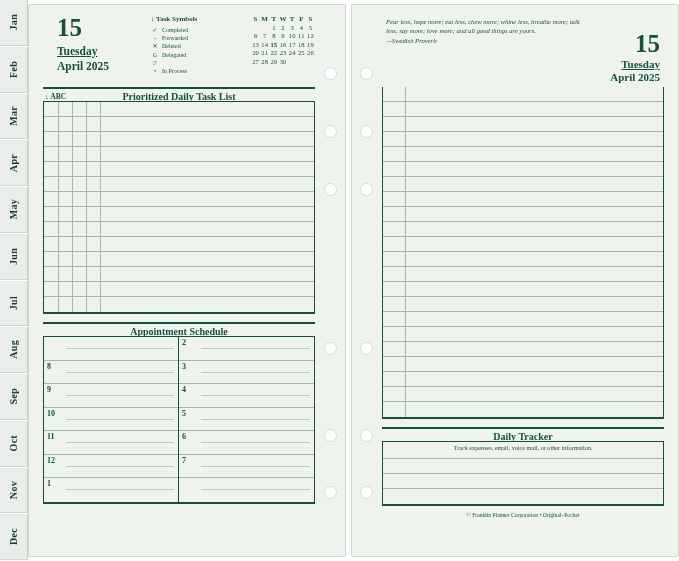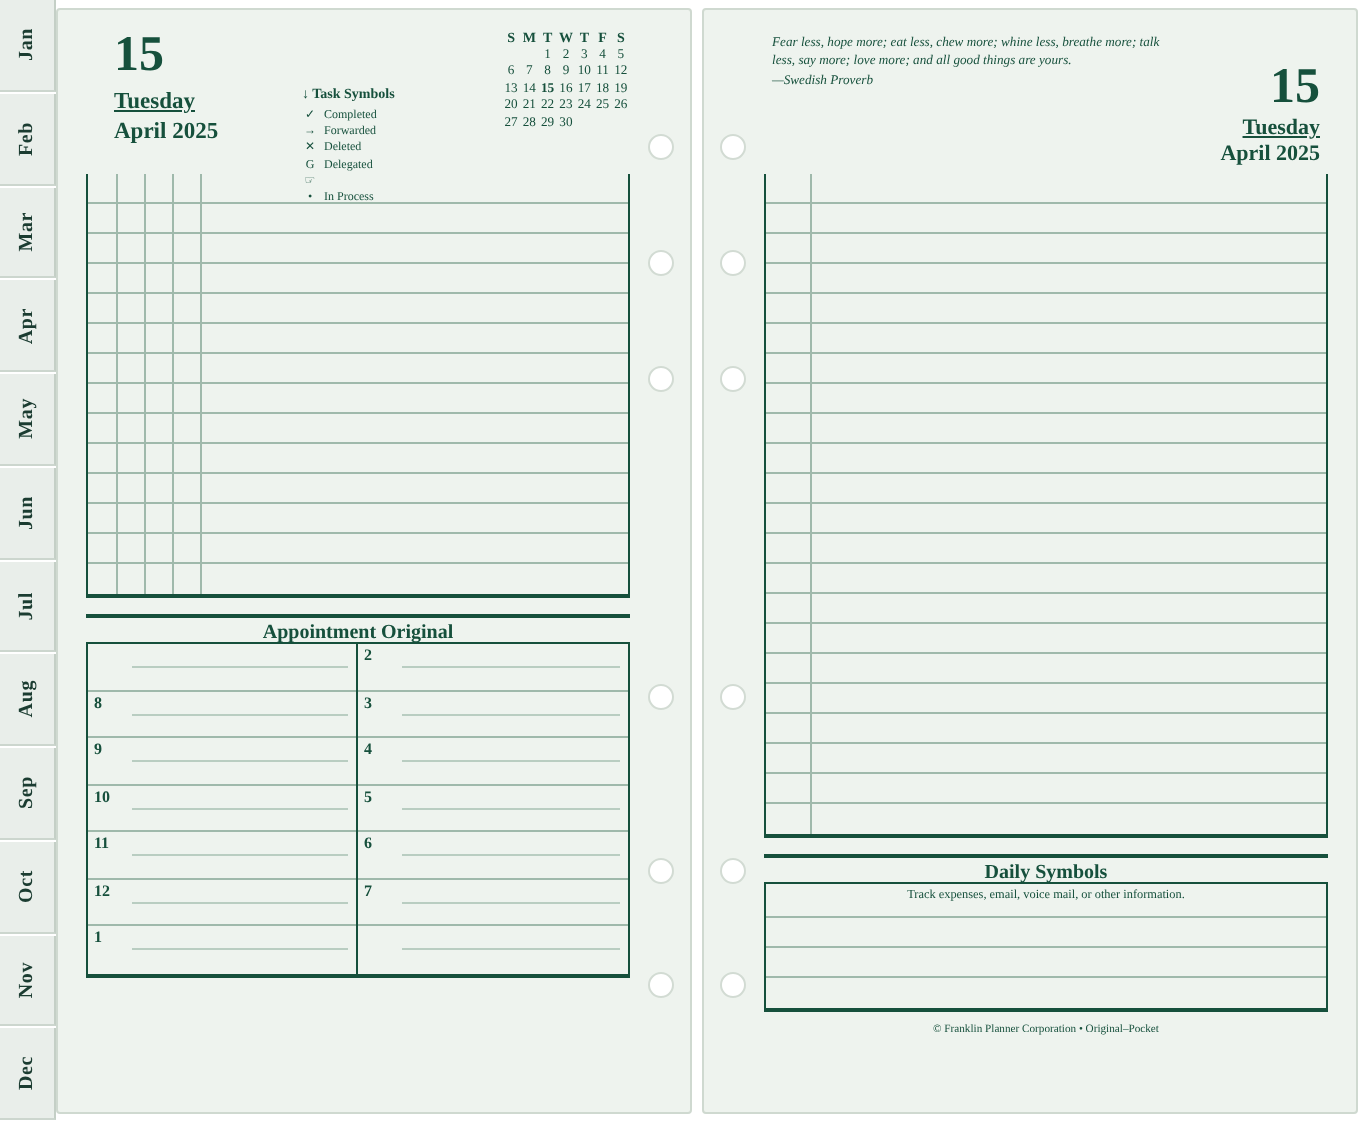--- a/index.html
+++ b/index.html
@@ -78,21 +78,21 @@
     position: absolute; left: 14px; top: 32px;
     font-size: 11.5px; font-weight: bold; color: #16503c; text-decoration: underline;
   }
   .monthyear {
     position: absolute; left: 14px; top: 47px;
     font-size: 11.5px; font-weight: bold; color: #16503c;
   }
 
   .symbols {
     position: absolute; left: 108px; top: 2px;
-    width: 92px; color: #16503c; margin-top: 28px;
+    width: 92px; color: #16503c;
   }
   .symbols .title {
     font-size: 7px; font-weight: bold; margin-bottom: 3px;
   }
   .symbols .row {
     font-size: 6px; line-height: 8.2px;
     display: flex; gap: 3px;
   }
   .symbols .row .mk { width: 8px; text-align: center; }
 
@@ -379,20 +379,24 @@
               <td>30</td>
               <td></td>
               <td></td>
               <td></td>
             </tr>
           </tbody>
             </table>
         </div>
       </div>
 
+      <div class="sec-head">
+        <span class="lft">↓  ABC</span>
+        <span>Prioritized Daily Task List</span>
+      </div>
       <div class="task-block ruled">
         <div class="vline v1"></div>
         <div class="vline v2"></div>
         <div class="vline v3"></div>
         <div class="vline v4"></div>
         <div class="line"></div>
         <div class="line"></div>
         <div class="line"></div>
         <div class="line"></div>
         <div class="line"></div>
@@ -401,21 +405,21 @@
         <div class="line"></div>
         <div class="line"></div>
         <div class="line"></div>
         <div class="line"></div>
         <div class="line"></div>
         <div class="line"></div>
         <div class="line"></div>
       </div>
 
       <div class="sec-head" style="margin-top:8px;">
-        <span>Appointment Original</span>
+        <span>Appointment Schedule</span>
       </div>
       <div class="appt-block">
         <div class="appt-col left-col">
           <div class="appt-row">
             <span class="hr"></span>
             <span class="halfline"></span>
           </div>
           <div class="appt-row">
             <span class="hr">8</span>
             <span class="halfline"></span>
@@ -517,21 +521,21 @@
         <div class="line"></div>
         <div class="line"></div>
         <div class="line"></div>
         <div class="line"></div>
         <div class="line"></div>
         <div class="line"></div>
         <div class="line"></div>
       </div>
 
       <div class="sec-head" style="margin-top:8px;">
-        <span>Daily Symbols</span>
+        <span>Daily Tracker</span>
       </div>
       <div class="tracker-block ruled">
         <div class="tracker-hint">Track expenses, email, voice mail, or other information.</div>
         <div class="line" style="height:17px;"></div>
         <div class="line" style="height:15px;"></div>
         <div class="line" style="height:15px;"></div>
         <div class="line" style="height:15px;"></div>
       </div>
 
       <div class="footer">© Franklin Planner Corporation • Original–Pocket</div>

